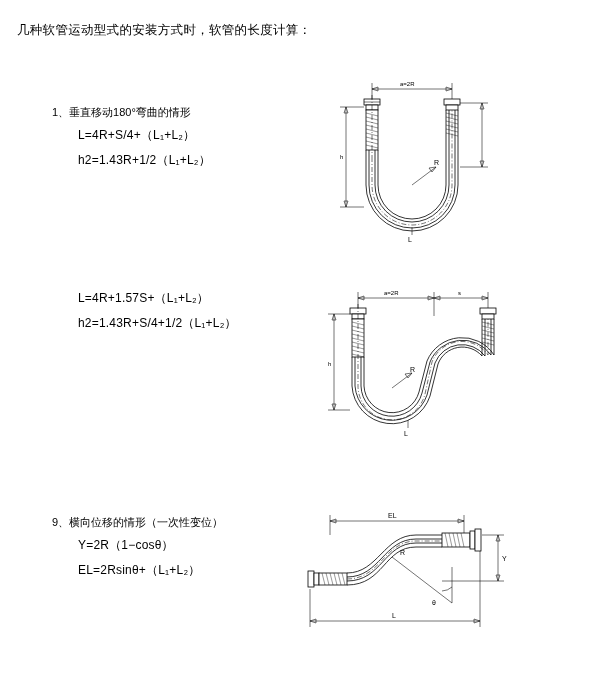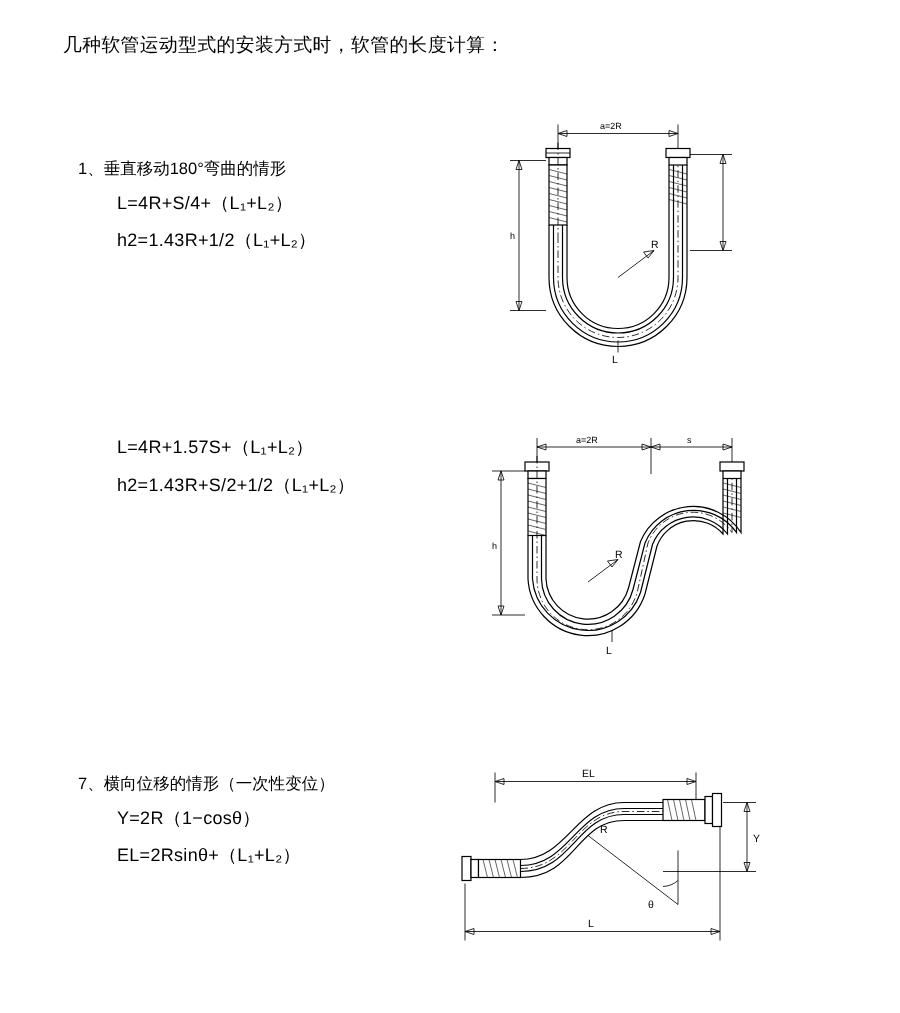--- a/index.html
+++ b/index.html
@@ -15,21 +15,21 @@
     color: #000000;
     overflow: hidden;
   }
   .page {
     position: relative;
     width: 600px;
     height: 675px;
   }
   .heading {
     position: absolute;
-    left: 42px;
+    left: 17px;
     top: 22px;
     font-size: 12.5px;
     letter-spacing: 0.3px;
     white-space: nowrap;
   }
   .section {
     position: absolute;
     left: 0;
     width: 600px;
   }
@@ -148,21 +148,21 @@
 
         <text class="lbl7" x="96" y="175">L</text>
         <line class="ln-thin" x1="100" y1="160" x2="100" y2="168"></line>
       </svg>
     </div>
   </div>
 
   <div class="section sec2">
     <div class="text-col">
       <div class="formula">L=4R+1.57S+（L₁+L₂）</div>
-      <div class="formula">h2=1.43R+S/2+1/2（L₁+L₂）</div>
+      <div class="formula">h2=1.43R+S/4+1/2（L₁+L₂）</div>
     </div>
 
     <div class="fig fig2">
       <svg width="230" height="180" viewBox="0 0 230 180">
 
         <line class="ln-thin" x1="46" y1="20" x2="122" y2="20"></line>
         <path class="ln-thin" d="M46 20 l6 -2 v4 z" fill="#000"></path>
         <path class="ln-thin" d="M122 20 l-6 -2 v4 z" fill="#000"></path>
         <text class="lbl" x="72" y="17">a=2R</text>
         <line class="ln-thin" x1="122" y1="20" x2="176" y2="20"></line>
@@ -218,21 +218,21 @@
         <text class="lbl" x="16" y="88">h</text>
 
         <text class="lbl7" x="92" y="158">L</text>
         <line class="ln-thin" x1="96" y1="142" x2="96" y2="150"></line>
       </svg>
     </div>
   </div>
 
   <div class="section sec3">
     <div class="text-col">
-      <div class="sec-title">7、横向位移的情形（一次性变位）</div>
+      <div class="sec-title">9、横向位移的情形（一次性变位）</div>
       <div class="formula">Y=2R（1−cosθ）</div>
       <div class="formula">EL=2Rsinθ+（L₁+L₂）</div>
     </div>
 
     <div class="fig fig3">
       <svg width="250" height="130" viewBox="0 0 250 130">
 
         <line class="ln-thin" x1="38" y1="16" x2="172" y2="16"></line>
         <path class="ln-thin" d="M38 16 l6 -2 v4 z" fill="#000"></path>
         <path class="ln-thin" d="M172 16 l-6 -2 v4 z" fill="#000"></path>

